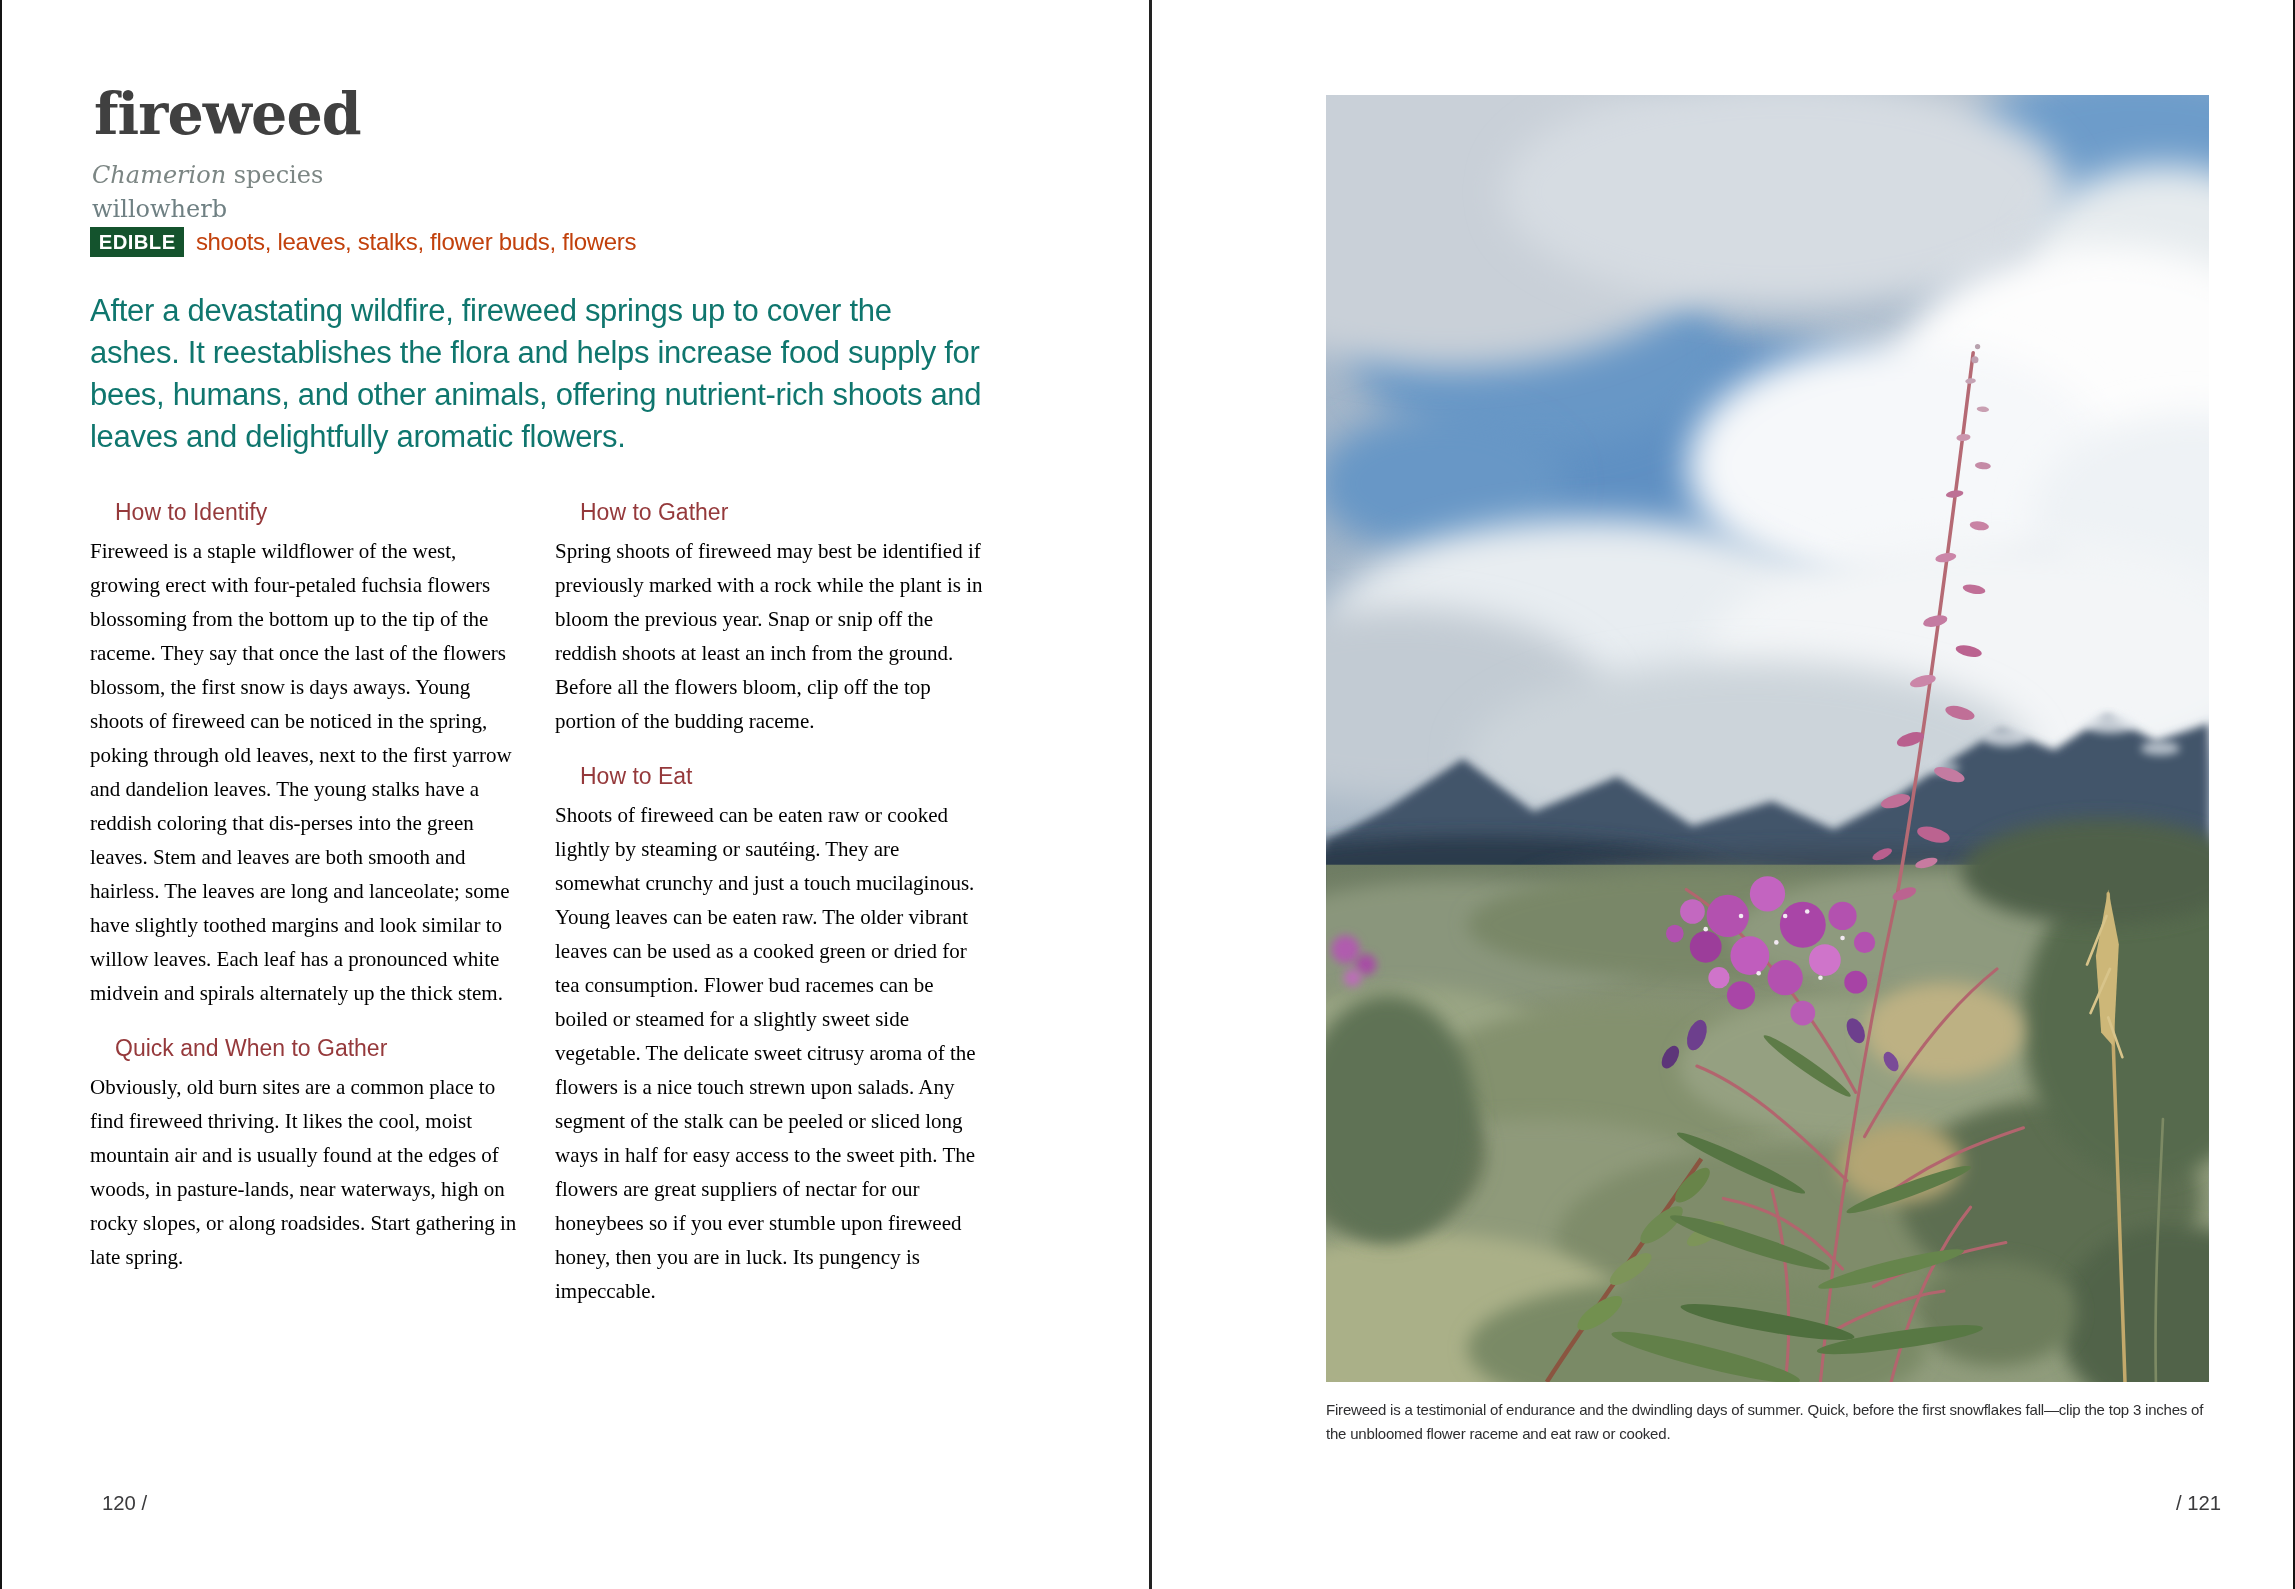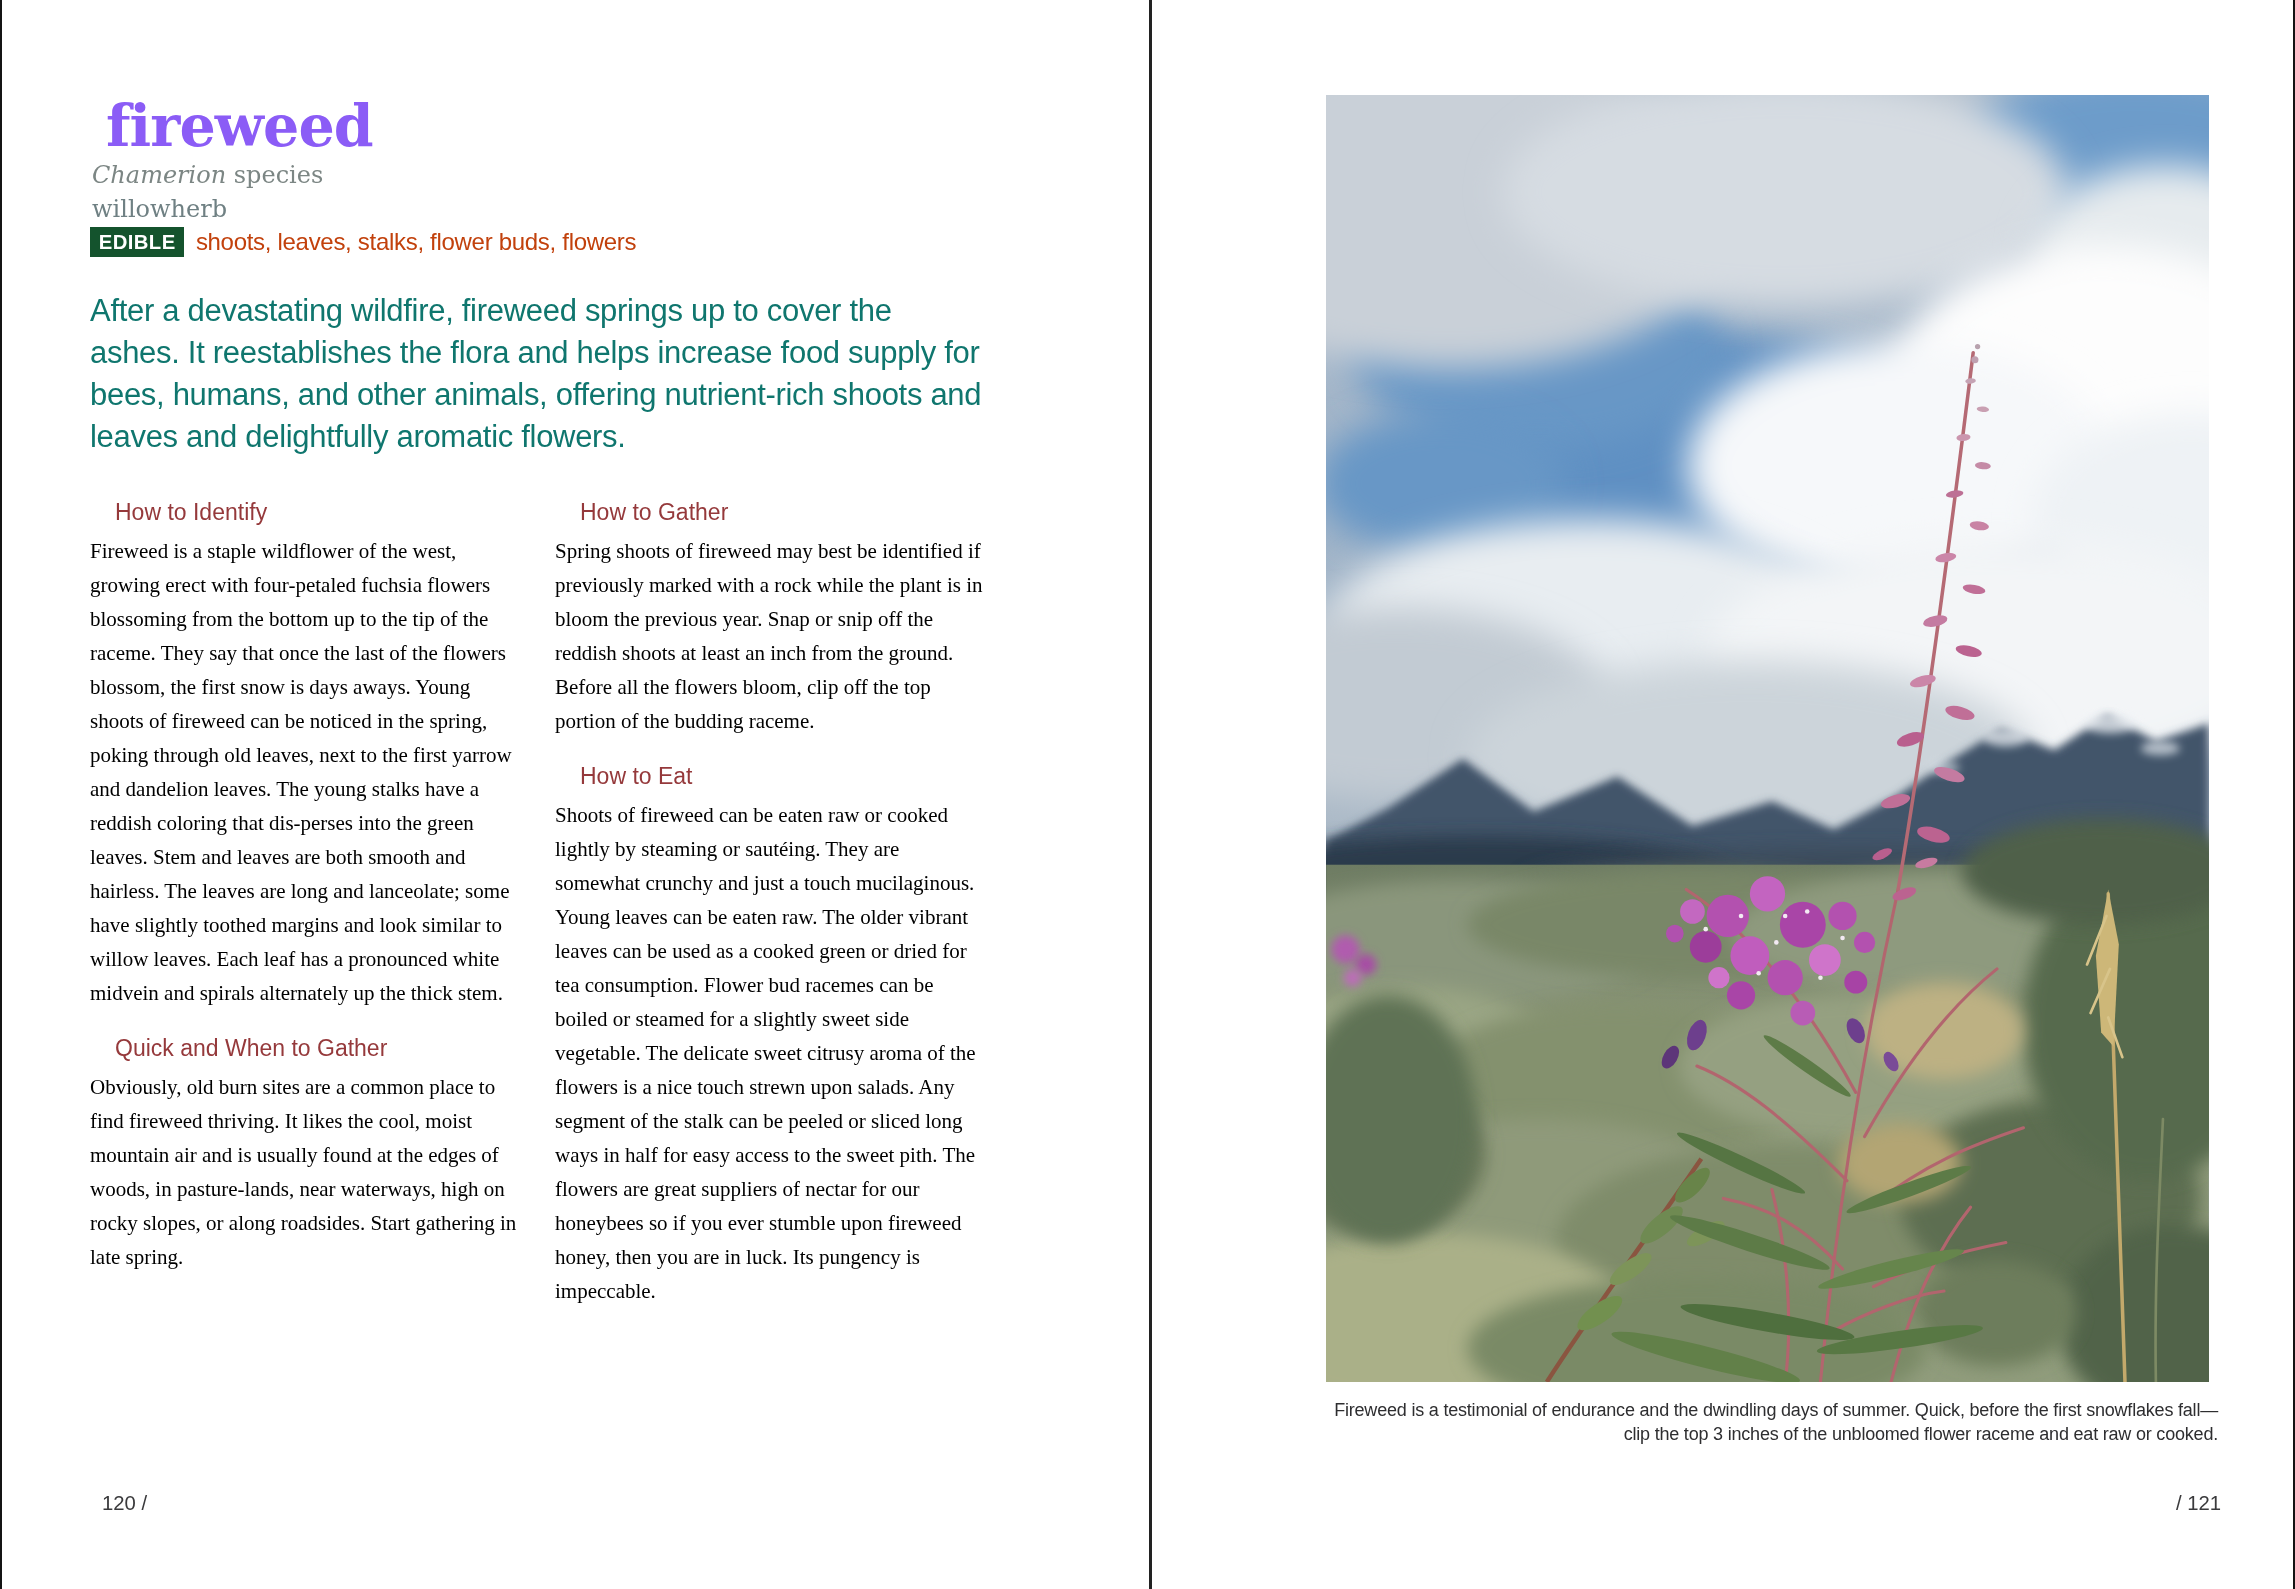--- a/index.html
+++ b/index.html
@@ -9,23 +9,23 @@
     -webkit-font-smoothing:antialiased;
   }
   .spread{
     position:absolute;inset:0;background:#fff;box-sizing:border-box;
     border-left:2.6px solid #141414;border-right:2.6px solid #141414;
   }
   .divider{position:absolute;left:1147px;top:0;width:2.6px;height:1589px;background:#222;}
 
   
   .title{
-    position:absolute;left:88px;top:81px;margin:16px;
+    position:absolute;left:88px;top:81px;margin:4px;
     font-family:"DejaVu Serif",serif;font-weight:600;font-size:57px;line-height:1;
-    color:#8b5cf6;letter-spacing:-0.9px;
+    color:#404040;letter-spacing:-0.9px;
   }
   .species-line{
     position:absolute;left:90px;top:161px;
     font-family:"DejaVu Serif",serif;font-size:24px;color:#7c8684;
   }
   .species-line .it{font-style:italic;}
   .common-name{
     position:absolute;left:90px;top:195px;
     font-family:"DejaVu Serif",serif;font-size:24px;color:#6f8083;
   }
@@ -58,21 +58,21 @@
   .pn-right{right:72px;}
 
   
   .photo{
     position:absolute;left:1324px;top:95px;width:883px;height:1287px;
     overflow:hidden;background:#9fb3c8;
   }
   .photo svg{display:block;}
   .caption{
     position:absolute;left:1324px;top:1398px;width:892px;margin:0;
-    font-size:18px;line-height:24px;letter-spacing:-0.2px;color:#2e2e30;text-align:right;
+    font-size:15px;line-height:24px;letter-spacing:-0.2px;color:#2e2e30;
   }
 </style>
 </head>
 <body>
 
 <div class="spread">
 
   <div>
     <h1 class="title">fireweed</h1>
 

